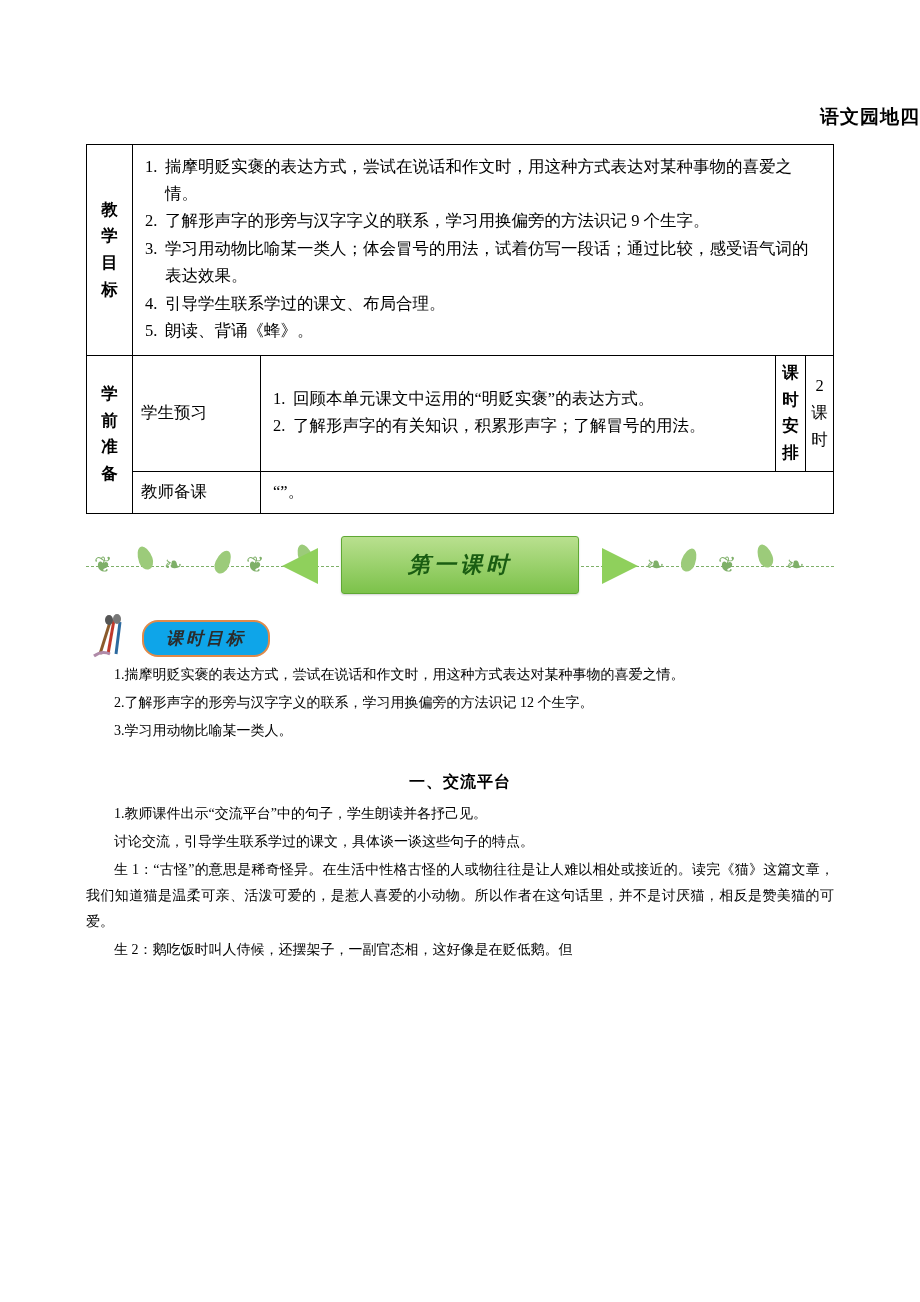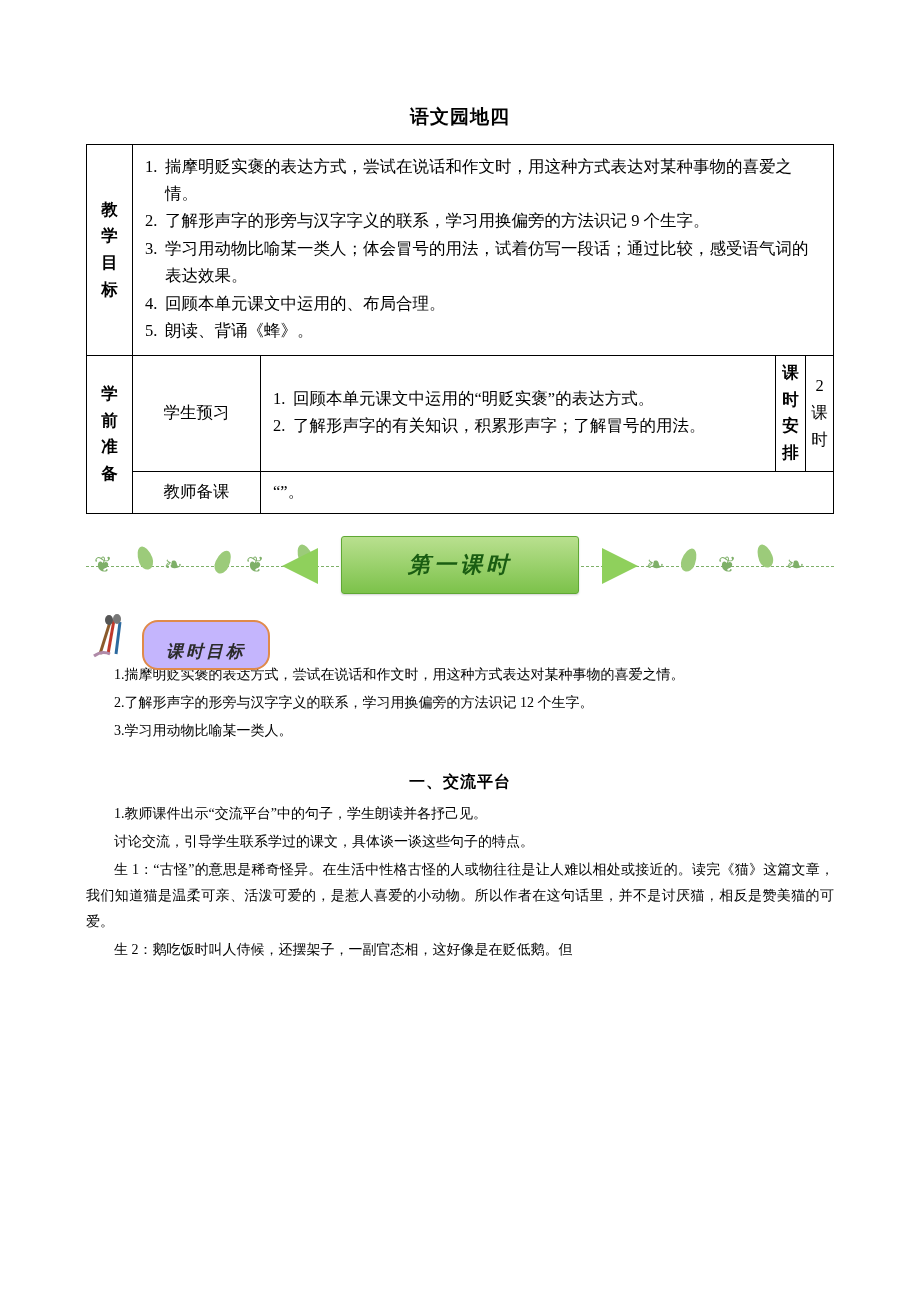--- a/index.html
+++ b/index.html
@@ -16,21 +16,21 @@
     overflow: hidden;
   }
   .page {
     width: 920px;
     height: 1302px;
     position: relative;
     padding: 0;
     box-sizing: border-box;
   }
   .doc-title {
-    text-align: center;
+    text-align: right;
     font-size: 19px;
     font-weight: bold;
     margin-top: 104px;
     letter-spacing: 1px;
   }
   table.main-table {
     border-collapse: collapse;
     width: 748px;
     margin: 14px auto 0 auto;
     table-layout: fixed;
@@ -62,21 +62,21 @@
     position: relative;
     margin: 0 0 1px 0;
   }
   .goal-item .num {
     position: absolute;
     left: 0;
     top: 0;
   }
   .prep-sub {
     width: 128px;
-    text-align: center;
+    text-align: left;
     font-size: 17px;
     margin-left: 8px;
   }
   .prep-body {
     padding: 7px 10px 7px 12px !important;
   }
   .arrange-label {
     width: 30px;
     text-align: center;
     font-weight: bold;
@@ -175,24 +175,24 @@
   .pill-row {
     position: relative;
     width: 748px;
     margin: 20px auto 0 auto;
     height: 46px;
   }
   .pill {
     position: absolute;
     left: 56px;
     top: 4px;
-    padding: 18px 22px 5px 22px;
+    padding: 5px 22px 5px 22px;
     border: 2px solid #e08a4a;
     border-radius: 16px;
-    background: #c4b5fd;
+    background: #0ea5e9;
     font-family: "Liberation Sans", sans-serif;
     font-weight: bold;
     font-size: 17px;
     color: #2b2b2b;
     letter-spacing: 3px;
     font-style: italic;
   }
   .brush {
     position: absolute;
     left: 6px;
@@ -263,21 +263,21 @@
           <div class="goal-item">
             <span class="num">1.</span><span>揣摩明贬实褒的表达方式，尝试在说话和作文时，用这种方式表达对某种事物的喜爱之情。</span>
           </div>
           <div class="goal-item">
             <span class="num">2.</span><span>了解形声字的形旁与汉字字义的联系，学习用换偏旁的方法识记 9 个生字。</span>
           </div>
           <div class="goal-item">
             <span class="num">3.</span><span>学习用动物比喻某一类人；体会冒号的用法，试着仿写一段话；通过比较，感受语气词的表达效果。</span>
           </div>
           <div class="goal-item">
-            <span class="num">4.</span><span>回顾本单元课文中运用的、布局合理。</span>
+            <span class="num">4.</span><span>引导学生联系学过的课文、布局合理。</span>
           </div>
           <div class="goal-item">
             <span class="num">5.</span><span>朗读、背诵《蜂》。</span>
           </div>
         </td>
       </tr>
       <tr>
         <td class="vert-label" rowspan="2">
           <span>学</span>
             <span>前</span>

